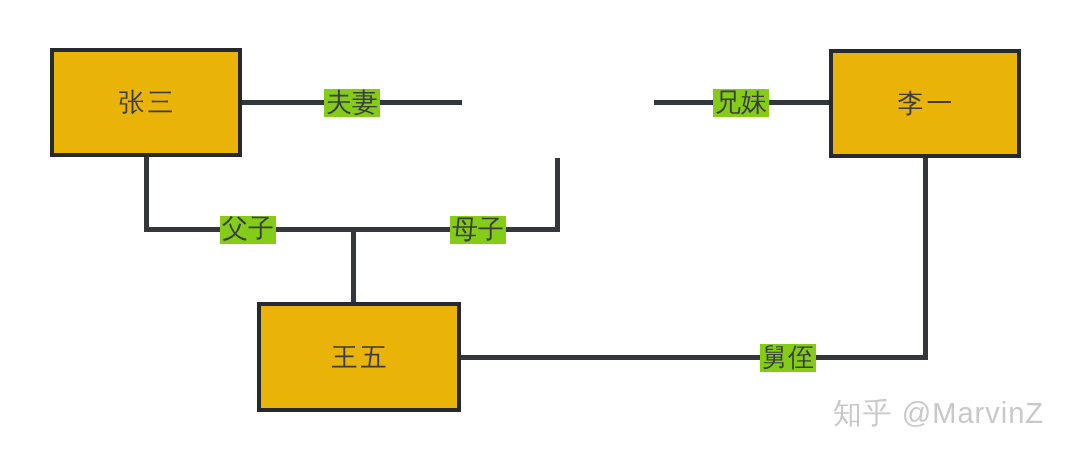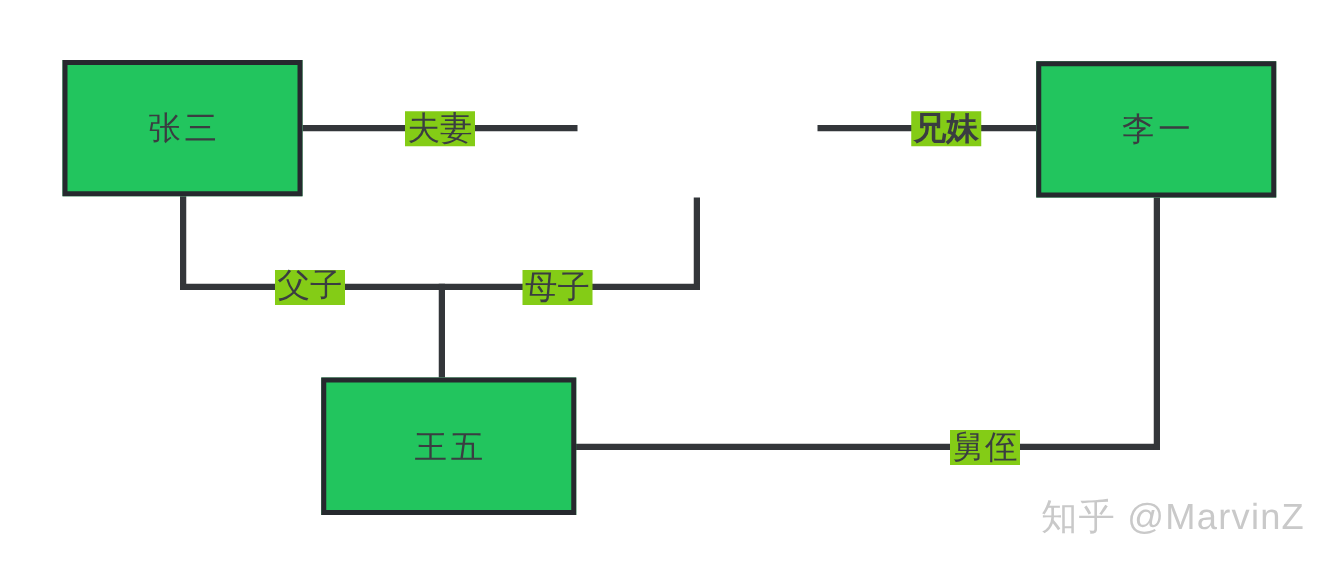--- a/index.html
+++ b/index.html
@@ -12,21 +12,21 @@
     position: relative;
     width: 1072px;
     height: 462px;
     background: #ffffff;
     overflow: hidden;
   }
   .node {
     position: absolute;
     box-sizing: border-box;
     border: 4px solid #26292e;
-    background: #22c55e;
+    background: #eab308;
     display: flex;
     align-items: center;
     justify-content: center;
   }
   .node-label {
     font-size: 26px;
     color: #3a3d41;
     letter-spacing: 3px;
     text-indent: 3px; 
     white-space: nowrap;
@@ -74,23 +74,23 @@
 
   <div class="line" style="left:144px; top:227px; width:416px; height:5px;"></div>
 
   <div class="line" style="left:351px; top:227px; width:5px; height:75px;"></div>
 
   <div class="line" style="left:450px; top:355px; width:478px; height:5px;"></div>
 
   <div class="line" style="left:923px; top:158px; width:5px; height:202px;"></div>
 
   <div class="edge-label" style="left:352px; top:103px;">夫妻</div>
-  <div class="edge-label" style="left:757px; top:103px;font-weight:bold;">兄妹</div>
+  <div class="edge-label" style="left:741px; top:103px;">兄妹</div>
   <div class="edge-label" style="left:248px; top:230px;font-family:Liberation Mono, monospace;">父子</div>
-  <div class="edge-label" style="left:446px; top:230px;">母子</div>
+  <div class="edge-label" style="left:478px; top:230px;">母子</div>
   <div class="edge-label" style="left:788px; top:358px;">舅侄</div>
 
   <div class="node" style="left:50px; top:48px; width:192px; height:109px;">
     <span class="node-label">张三</span>
   </div>
 
 
   <div class="node" style="left:829px; top:49px; width:192px; height:109px;font-family:Liberation Serif, serif;">
     <span class="node-label">李一</span>
   </div>

